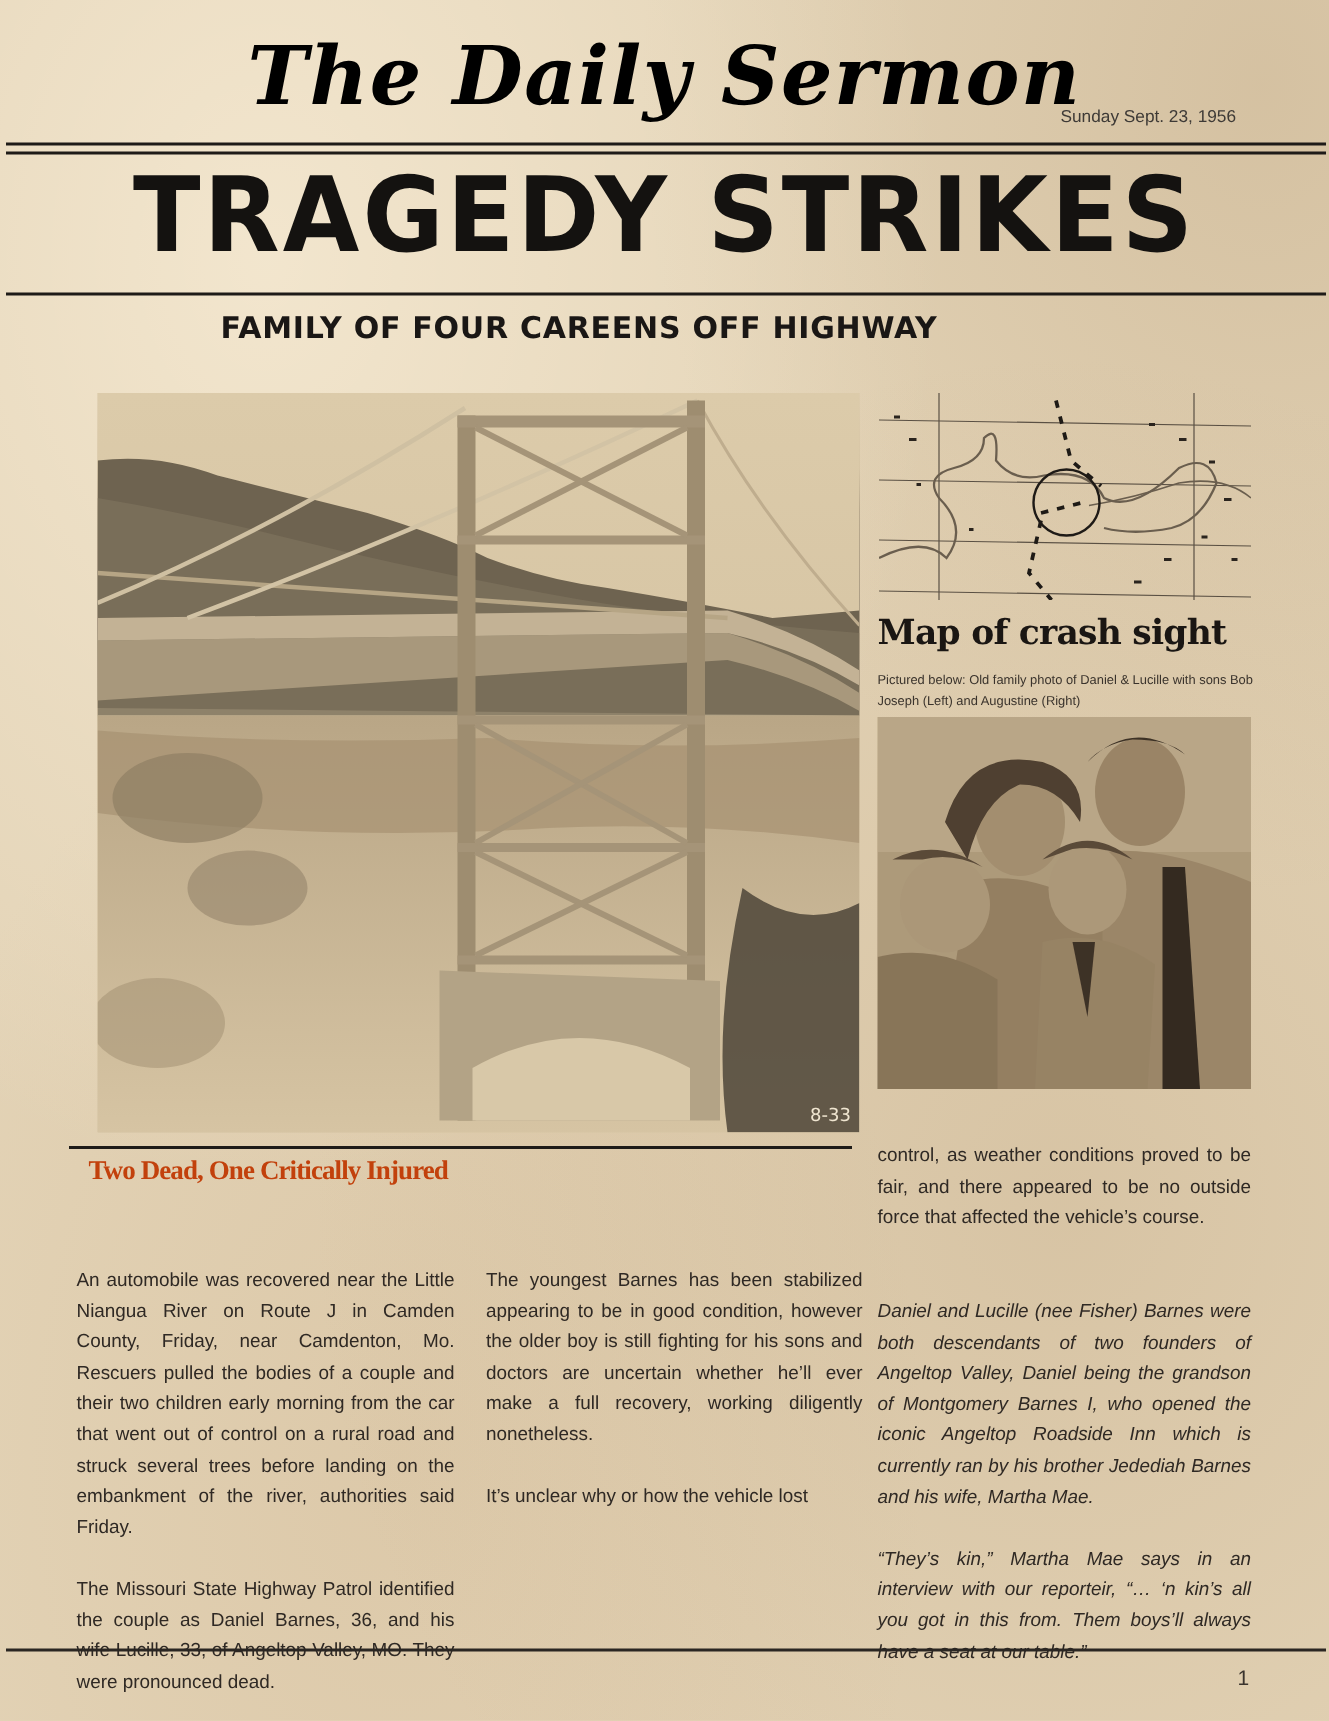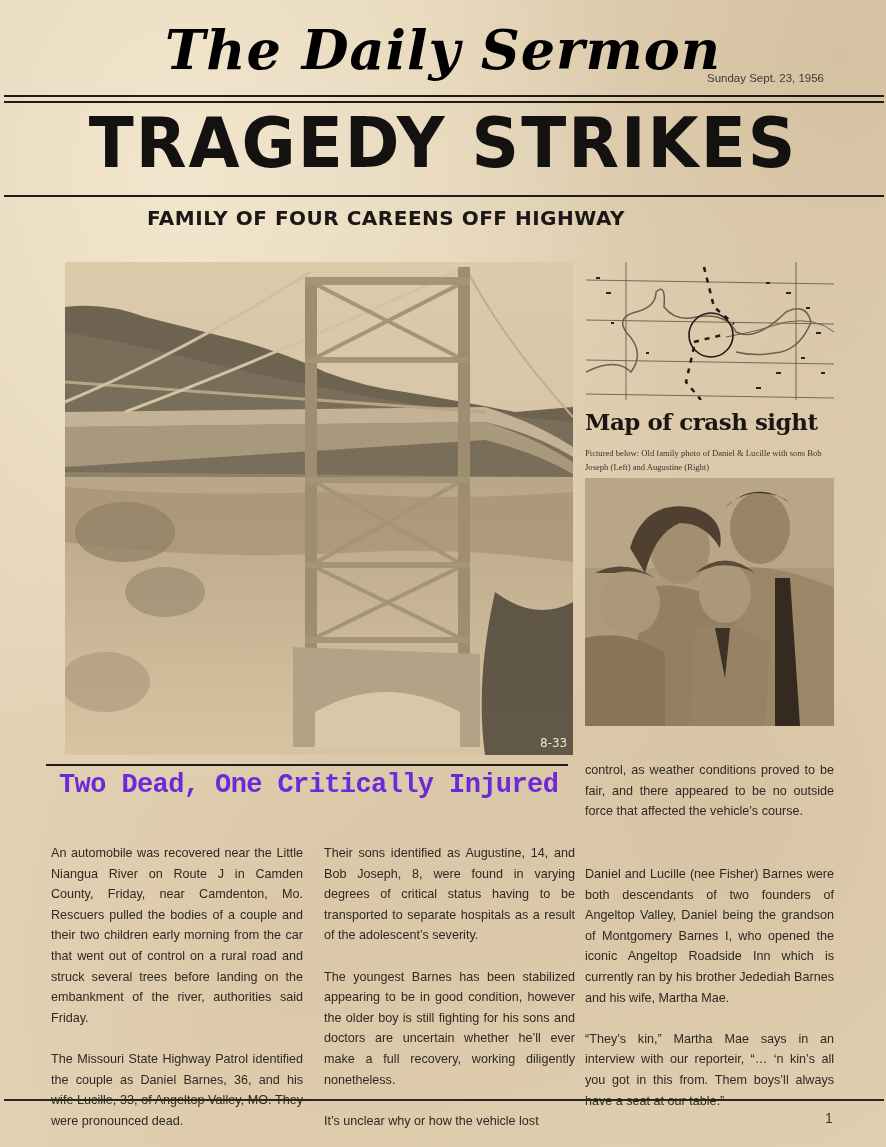--- a/index.html
+++ b/index.html
@@ -46,46 +46,46 @@
   }
   .bridge svg { width: 100%; height: 100%; display: block; }
 
   
   .map { left: 586px; top: 262px; width: 248px; height: 138px; }
   .map-title {
     left: 585px; top: 408px; font-family: "DejaVu Serif", serif;
     font-weight: bold; font-size: 23px; color: #1a1613; letter-spacing: -0.5px;
   }
   .map-caption {
-    left: 585px; top: 446px; width: 255px; font-size: 8.6px; line-height: 14px; color: #3a332c; font-family: Liberation Serif, serif;
+    left: 585px; top: 446px; width: 255px; font-size: 8.6px; line-height: 14px; color: #3a332c;
   }
 
   
   .family {
     left: 585px; top: 478px; width: 249px; height: 248px; overflow: hidden;
     background: linear-gradient(160deg, #c8b594 0%, #a89274 40%, #8c7860 70%, #6f604e 100%);
   }
   .family svg { width: 100%; height: 100%; display: block; }
 
   
   .sec-rule { left: 46px; top: 764px; width: 522px; height: 2px; background: #1e1b18; }
   .sec-title {
-    left: 59px; top: 770px; font-family: Liberation Mono, monospace; font-weight: bold;
-    font-size: 27px; color: #6d28d9; letter-spacing: -0.6px;
+    left: 59px; top: 770px; font-family: Liberation Serif, serif; font-weight: bold;
+    font-size: 18px; color: #c2410c; letter-spacing: -0.6px;
   }
 
   .col {
     font-size: 12.6px; line-height: 20.6px; color: #2f2924; text-align: justify; margin-top: 36px;
   }
   .col p { margin-bottom: 20.6px; }
   .col p:last-child { margin-bottom: 0; }
   .col1 { left: 51px; top: 807px; width: 252px; }
   .col2 { left: 324px; top: 807px; width: 251px; }
   .col3a { left: 585px; top: 724px; width: 249px; }
-  .col3b { left: 585px; top: 828px; width: 249px; }
+  .col3b { left: 585px; top: 828px; width: 249px; font-style: italic; }
 
   .bottom-rule { left: 4px; top: 1099px; width: 880px; height: 1.5px; background: #2a2622; }
   .page-num { left: 825px; top: 1110px; font-size: 14px; color: #3a342e; }
 </style>
 </head>
 <body>
 
 <div class="abs masthead">The Daily Sermon</div>
 <div class="abs dateline">Sunday Sept. 23, 1956</div>
 
@@ -213,21 +213,20 @@
 
 <div class="abs sec-rule"></div>
 <div class="abs sec-title">Two Dead, One Critically Injured</div>
 
 <div class="abs col col1">
   <p>An automobile was recovered near the Little Niangua River on Route J in Camden County, Friday, near Camdenton, Mo. Rescuers pulled the bodies of a couple and their two children early morning from the car that went out of control on a rural road and struck several trees before landing on the embankment of the river, authorities said Friday.</p>
   <p>The Missouri State Highway Patrol identified the couple as Daniel Barnes, 36, and his wife Lucille, 33, of Angeltop Valley, MO. They were pronounced dead.</p>
 </div>
 
 <div class="abs col col2">
-  <p>Their sons identified as Augustine, 14, and Bob Joseph, 8, were found in varying degrees of critical status having to be transported to separate hospitals as a result of the adolescent’s severity.</p>
   <p>The youngest Barnes has been stabilized appearing to be in good condition, however the older boy is still fighting for his sons and doctors are uncertain whether he’ll ever make a full recovery, working diligently nonetheless.</p>
   <p style="text-align:left;">It’s unclear why or how the vehicle lost</p>
 </div>
 
 <div class="abs col col3a">
   <p>control, as weather conditions proved to be fair, and there appeared to be no outside force that affected the vehicle’s course.</p>
 </div>
 
 <div class="abs col col3b">
   <p>Daniel  and Lucille (nee Fisher) Barnes were both descendants of two founders of Angeltop Valley, Daniel being the grandson of Montgomery Barnes I, who opened the iconic Angeltop Roadside Inn which is currently ran by his brother Jedediah Barnes and his wife, Martha Mae.</p>

